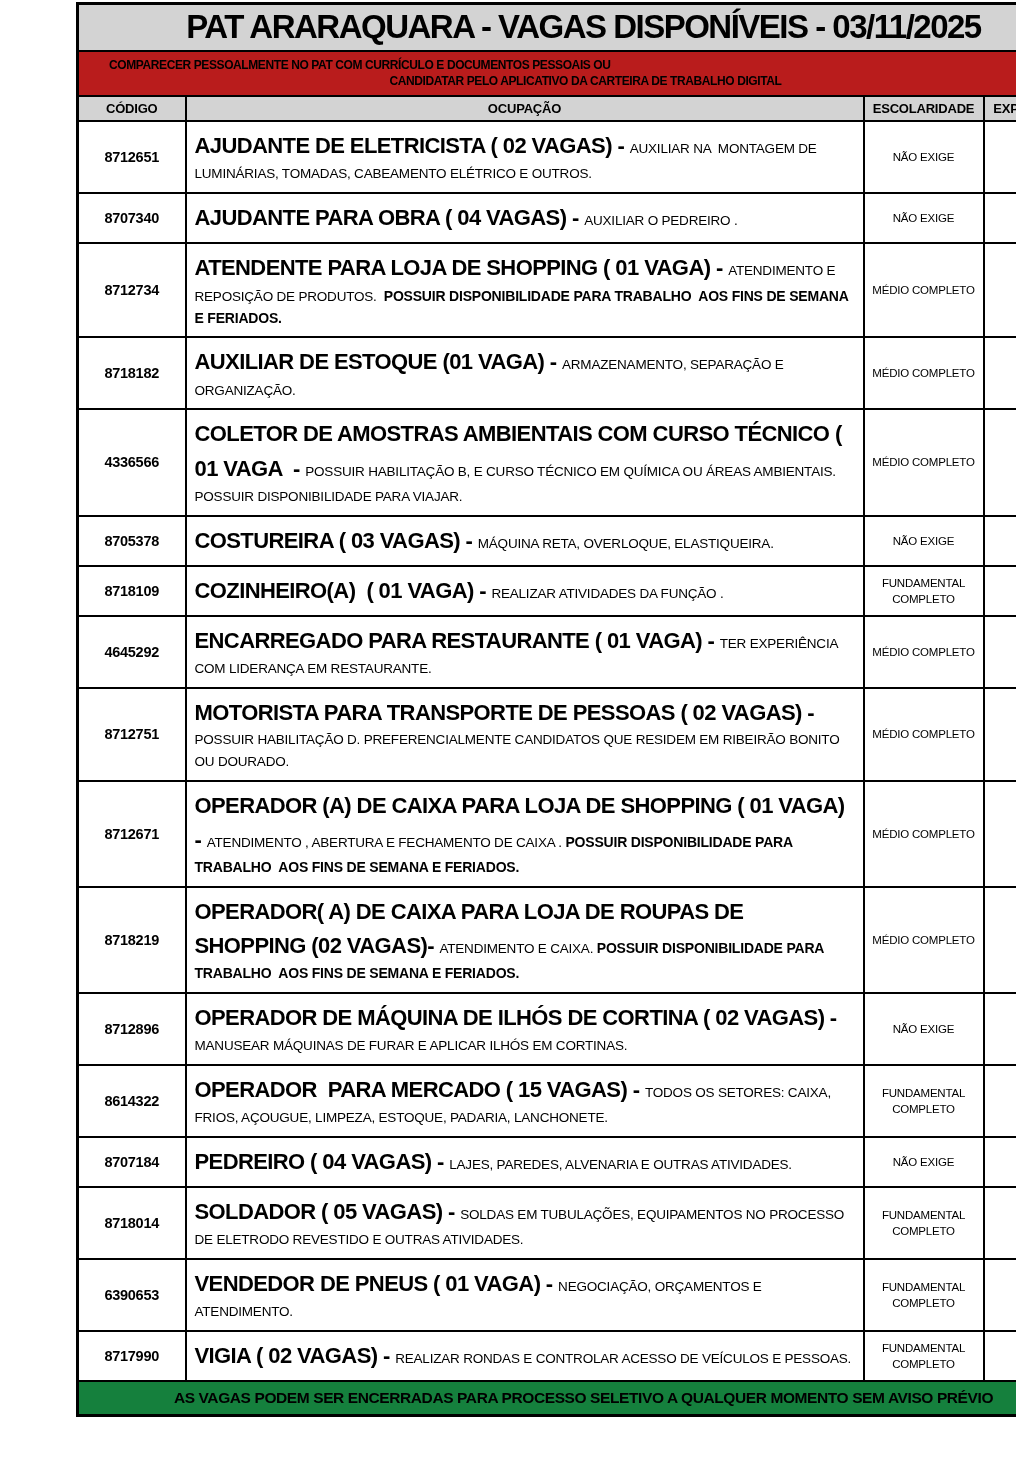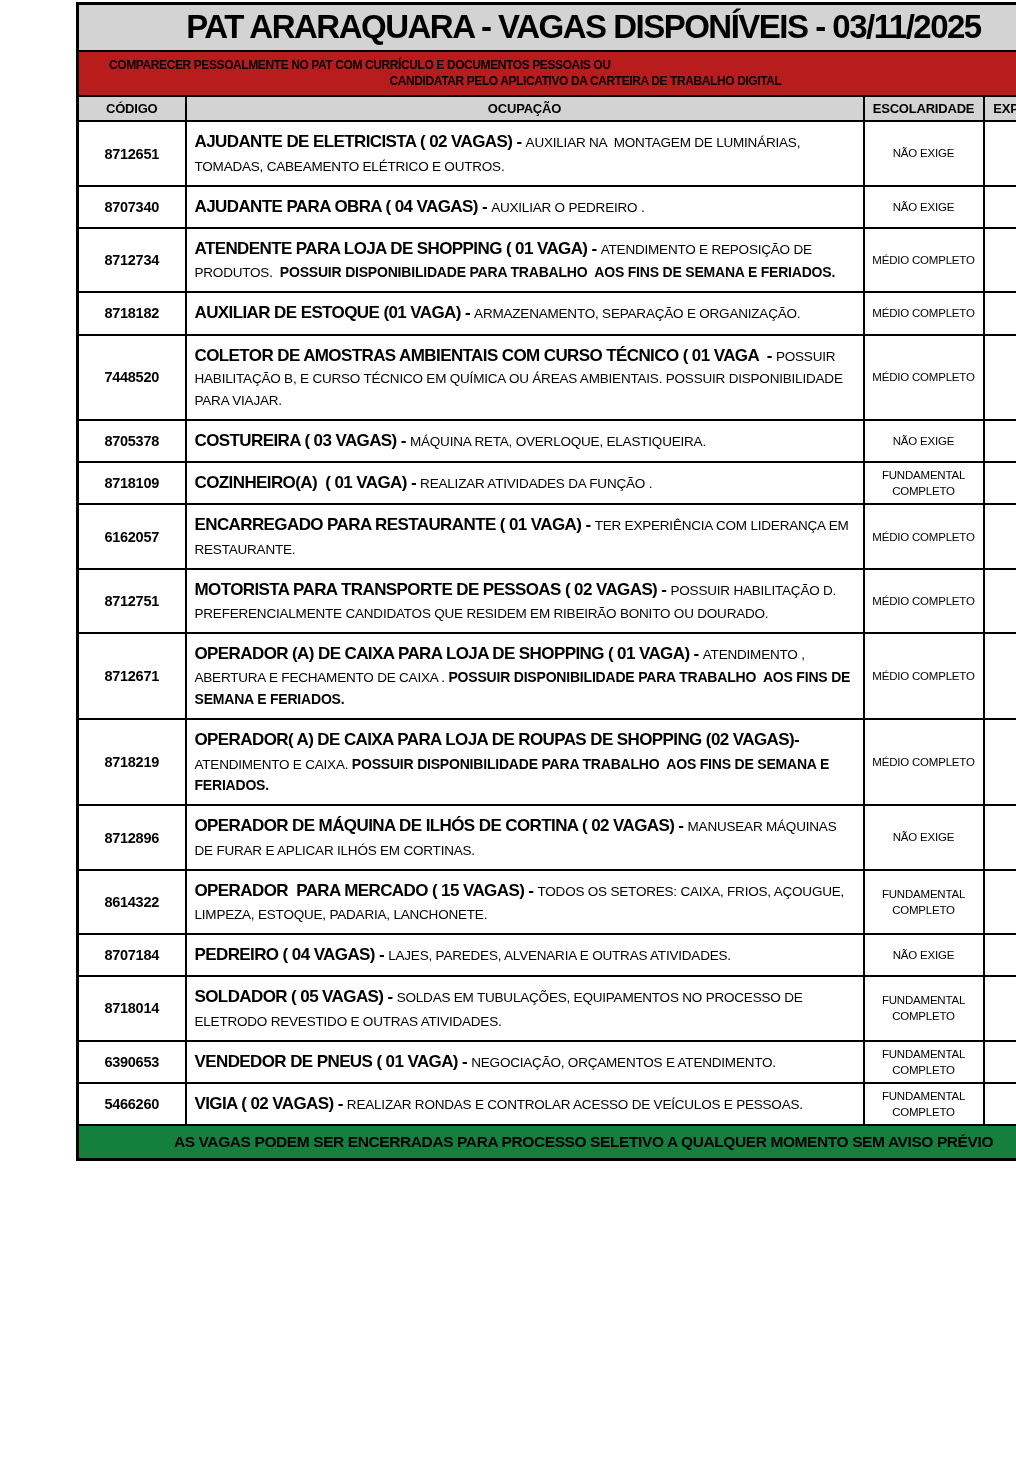--- a/index.html
+++ b/index.html
@@ -74,21 +74,21 @@
   }
   td.occ {
     padding: 7px 10px 7px 8px;
     font-size: 13.5px;
     line-height: 1.55;
     letter-spacing: -0.2px;
     white-space: pre-wrap;
   }
   .job-title {
     font-weight: bold;
-    font-size: 17px;
+    font-size: 22px;
     letter-spacing: -0.6px;
   }
   .job-desc-bold {
     font-weight: bold;
     font-size: 14px;
   }
   td.esc, td.exp {
     text-align: center;
     font-size: 11.5px;
     letter-spacing: -0.2px;
@@ -159,42 +159,42 @@
 
   <tr class="row">
     <td class="code">8718182</td>
     <td class="occ"><span class="job-title">AUXILIAR DE ESTOQUE (01 VAGA) - </span><span class="job-desc">ARMAZENAMENTO, SEPARAÇÃO E ORGANIZAÇÃO.</span><span class="job-desc-bold"></span></td>
     <td class="esc">MÉDIO COMPLETO</td>
     <td class="exp">SIM</td>
   </tr>
 
 
   <tr class="row">
-    <td class="code">7448520</td>
+    <td class="code">4336566</td>
     <td class="occ"><span class="job-title">COLETOR DE AMOSTRAS AMBIENTAIS COM CURSO TÉCNICO ( 01 VAGA  - </span><span class="job-desc">POSSUIR HABILITAÇÃO B, E CURSO TÉCNICO EM QUÍMICA OU ÁREAS AMBIENTAIS. POSSUIR DISPONIBILIDADE PARA VIAJAR.</span><span class="job-desc-bold"></span></td>
     <td class="esc">MÉDIO COMPLETO</td>
     <td class="exp">NÃO</td>
   </tr>
 
   <tr class="row">
     <td class="code">8705378</td>
     <td class="occ"><span class="job-title">COSTUREIRA ( 03 VAGAS) - </span><span class="job-desc">MÁQUINA RETA, OVERLOQUE, ELASTIQUEIRA.</span><span class="job-desc-bold"></span></td>
     <td class="esc">NÃO EXIGE</td>
     <td class="exp">SIM</td>
   </tr>
 
   <tr class="row">
     <td class="code">8718109</td>
     <td class="occ"><span class="job-title">COZINHEIRO(A)  ( 01 VAGA) - </span><span class="job-desc">REALIZAR ATIVIDADES DA FUNÇÃO .</span><span class="job-desc-bold"></span></td>
     <td class="esc">FUNDAMENTAL COMPLETO</td>
     <td class="exp">SIM</td>
   </tr>
 
   <tr class="row">
-    <td class="code">6162057</td>
+    <td class="code">4645292</td>
     <td class="occ"><span class="job-title">ENCARREGADO PARA RESTAURANTE ( 01 VAGA) - </span><span class="job-desc">TER EXPERIÊNCIA COM LIDERANÇA EM RESTAURANTE.</span><span class="job-desc-bold"></span></td>
     <td class="esc">MÉDIO COMPLETO</td>
     <td class="exp">SIM</td>
   </tr>
 
   <tr class="row">
     <td class="code">8712751</td>
     <td class="occ"><span class="job-title">MOTORISTA PARA TRANSPORTE DE PESSOAS ( 02 VAGAS) - </span><span class="job-desc">POSSUIR HABILITAÇÃO D. PREFERENCIALMENTE CANDIDATOS QUE RESIDEM EM RIBEIRÃO BONITO OU DOURADO.</span><span class="job-desc-bold"></span></td>
     <td class="esc">MÉDIO COMPLETO</td>
     <td class="exp">SIM</td>
@@ -244,21 +244,21 @@
   </tr>
 
   <tr class="row">
     <td class="code">6390653</td>
     <td class="occ"><span class="job-title">VENDEDOR DE PNEUS ( 01 VAGA) - </span><span class="job-desc">NEGOCIAÇÃO, ORÇAMENTOS E ATENDIMENTO.</span><span class="job-desc-bold"></span></td>
     <td class="esc">FUNDAMENTAL COMPLETO</td>
     <td class="exp">SIM</td>
   </tr>
 
   <tr class="row">
-    <td class="code">5466260</td>
+    <td class="code">8717990</td>
     <td class="occ"><span class="job-title">VIGIA ( 02 VAGAS) - </span><span class="job-desc">REALIZAR RONDAS E CONTROLAR ACESSO DE VEÍCULOS E PESSOAS.</span><span class="job-desc-bold"></span></td>
     <td class="esc">FUNDAMENTAL COMPLETO</td>
     <td class="exp">SIM</td>
   </tr>
 </tbody>
     <tfoot>
       <tr>
         <td colspan="4" class="footer-cell">AS VAGAS PODEM SER ENCERRADAS PARA PROCESSO SELETIVO A QUALQUER MOMENTO SEM AVISO PRÉVIO</td>
       </tr>
     </tfoot>

